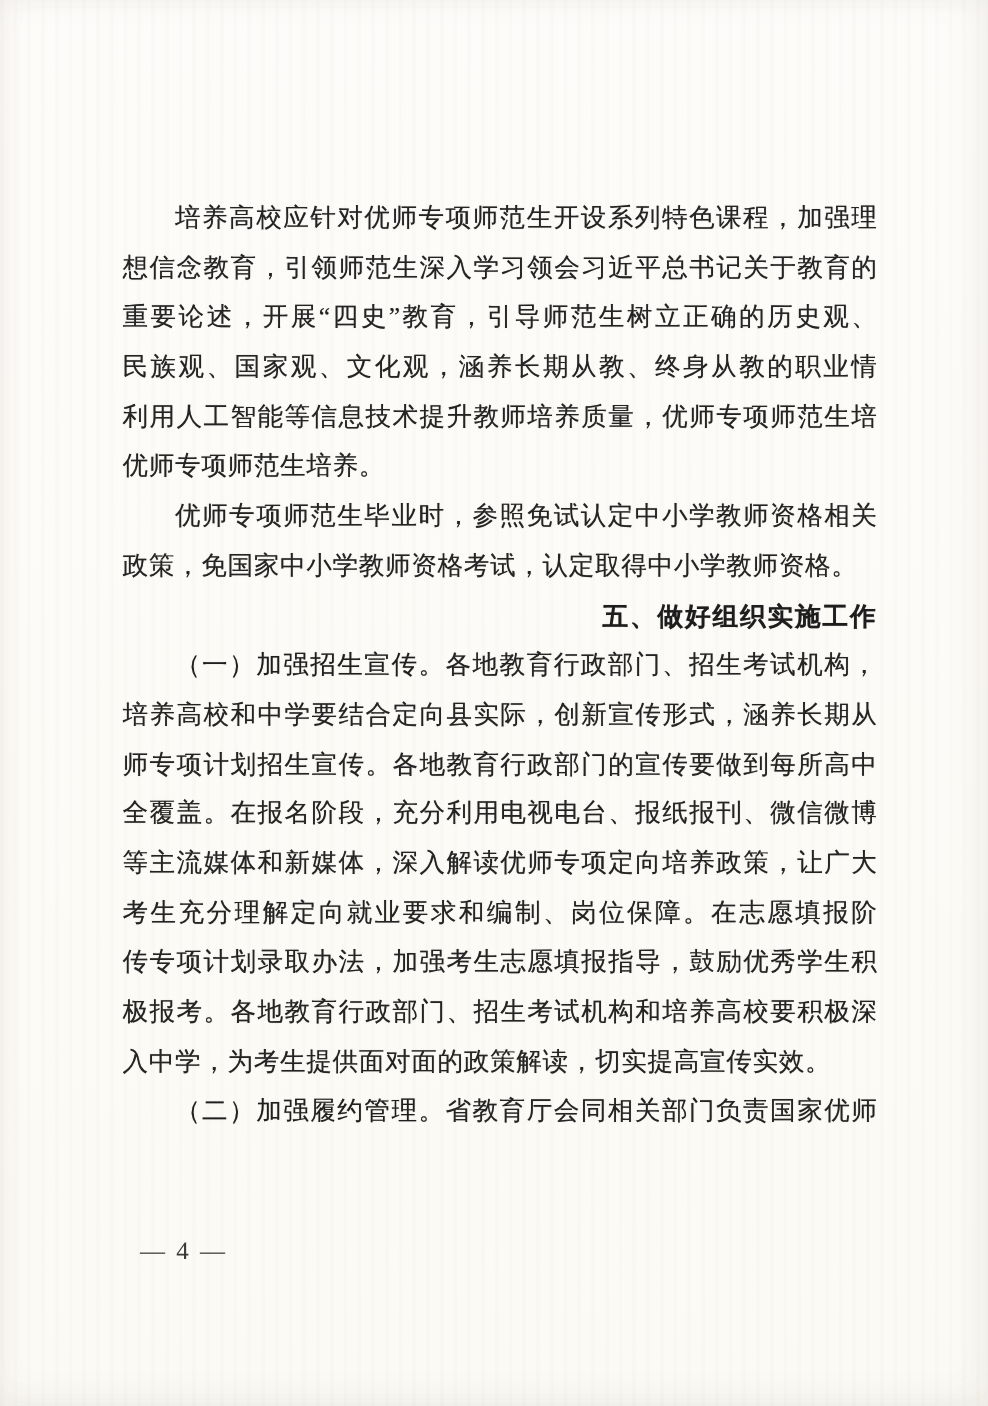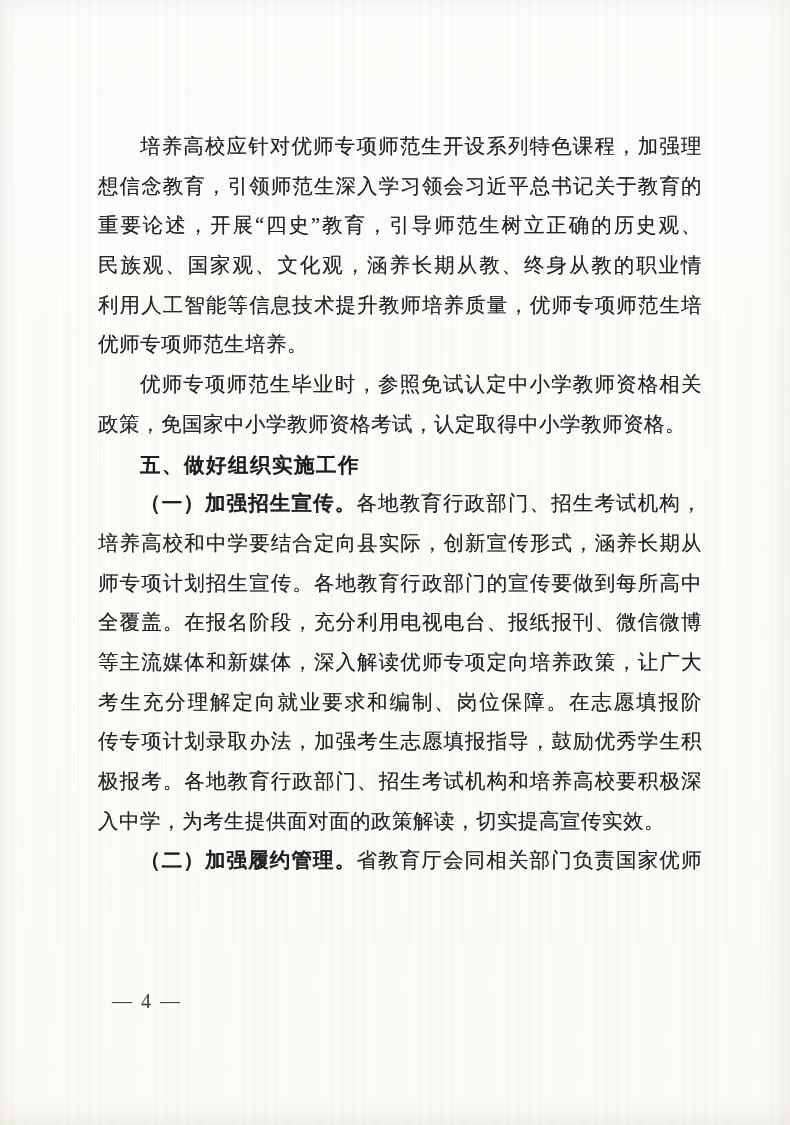--- a/index.html
+++ b/index.html
@@ -17,45 +17,45 @@
       linear-gradient(180deg, #fdfcfa 0%, #fcfbf7 60%, #fbfaf5 100%);
     box-shadow:
       inset -10px 0 26px rgba(120,110,90,0.05),
       inset 0 -10px 26px rgba(120,110,90,0.04),
       inset 6px 0 18px rgba(120,110,90,0.03);
     overflow:hidden;
     color:#242424;
   }
   .doc-body{
     position:absolute;
-    left:98px; top:127px;
+    left:98px; top:156px;
     width:604px;
   }
   .ln{
     font-size:20.5px;
     line-height:39.7px;
     height:39.7px;
     text-align:justify;
     letter-spacing:0.5px;
     color:#242424;
     text-shadow:0 0 0.6px rgba(40,40,40,0.55);
     white-space:normal;
     overflow:hidden;
   }
   .ln.jl{ text-align-last:justify; }
   .ln.ind{ padding-left:42px; }
   .ln.heading{
     font-family:"Liberation Sans", sans-serif;
     font-weight:bold;
     letter-spacing:1.5px;
     color:#1d1d1d;
-    text-align:left;
+    text-align:right;
   }
   .lead{
-    font-weight:bold;
+    font-weight:normal;
     color:#1f1f1f;
   }
   .footer{
     position:absolute;
     left:112px; top:990px;
     font-size:20px;
     letter-spacing:2px;
     color:#3a3a3a;
   }
 </style>

